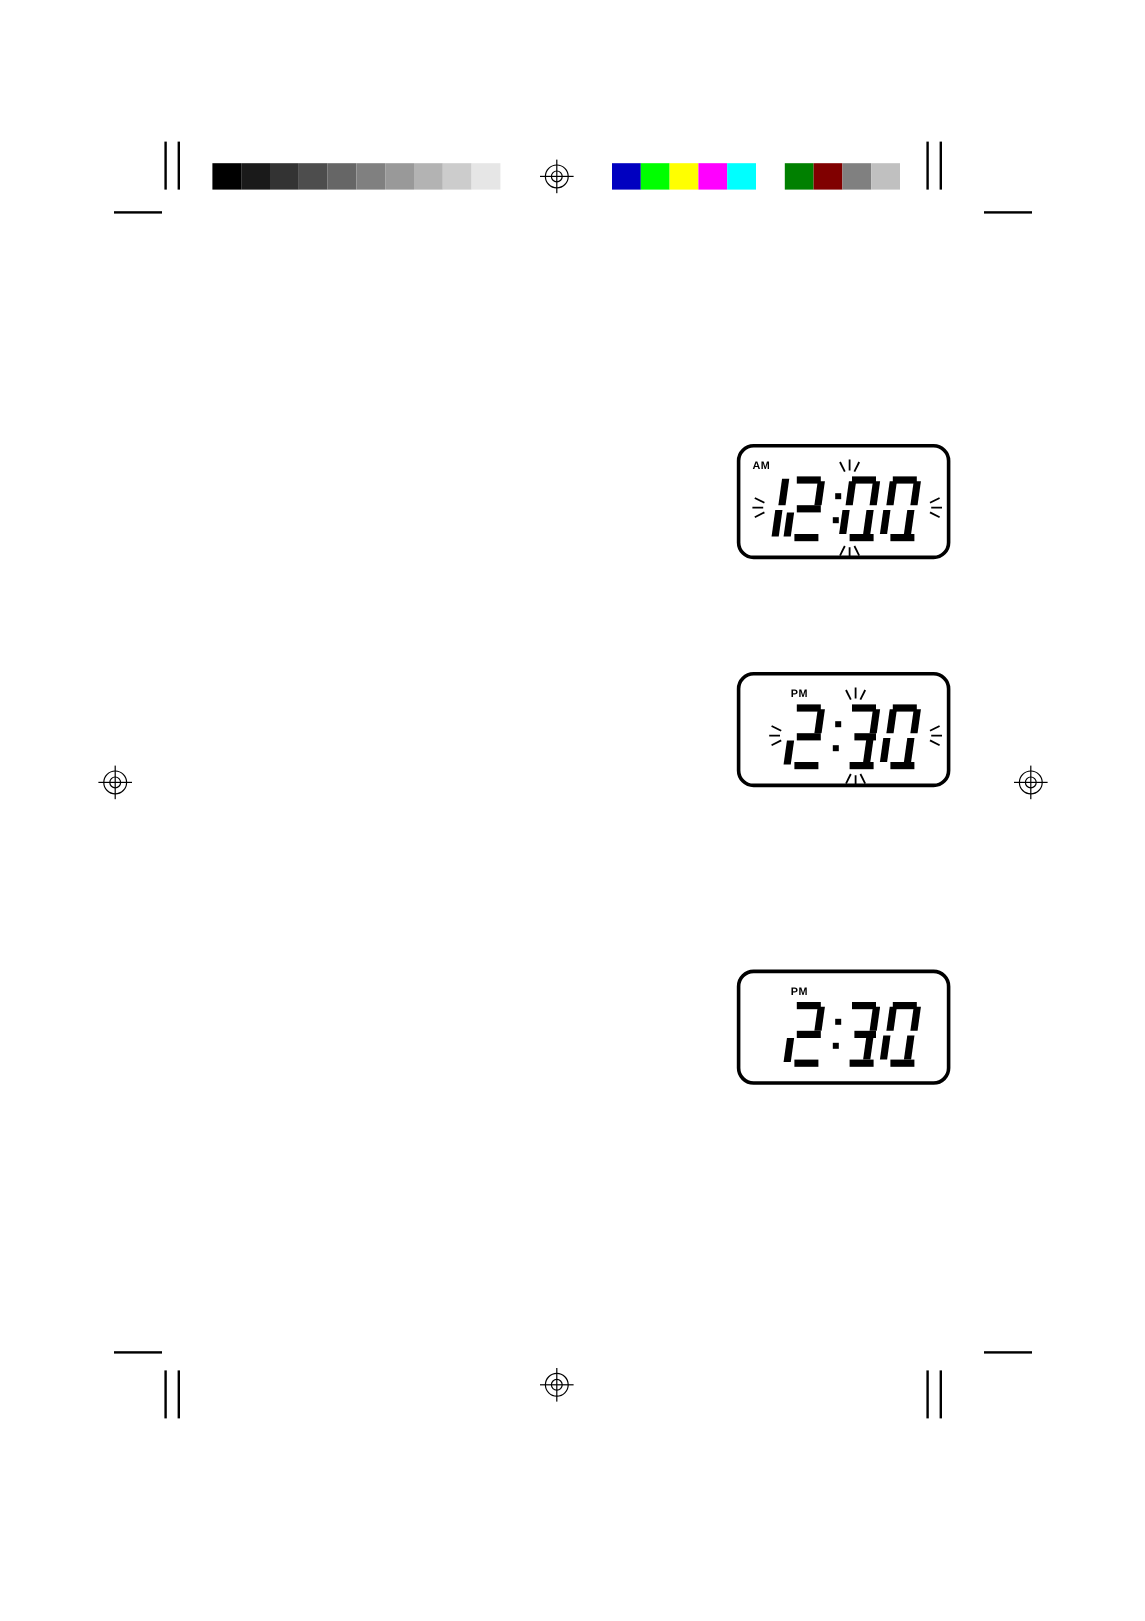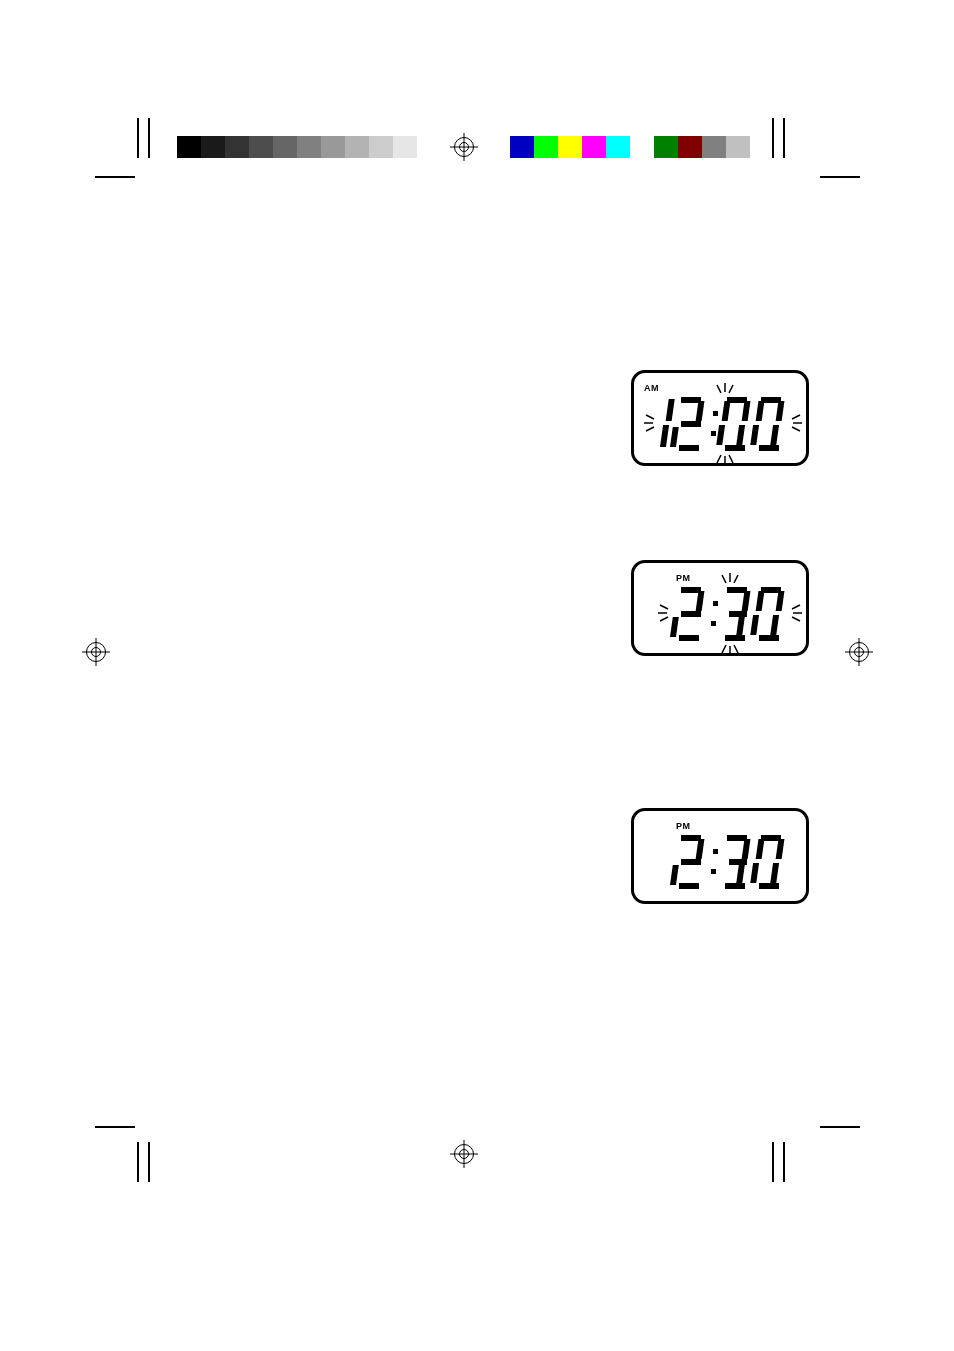--- a/index.html
+++ b/index.html
@@ -23,21 +23,21 @@
   
   .strip { position:absolute; top:136px; height:22px; display:flex; }
   .strip .sw { width:24px; height:22px; }
   .gray-strip { left:177px; width:240px; }
   .color-strip { left:510px; width:240px; }
 
   
   .page { position:absolute; left:145px; top:200px; width:664px; height:940px; }
 
   
-  .lcd { position:absolute; right:0; width:178px; height:96px; border:3px solid #000; border-radius:14px; background:#fff;padding-left:36px; }
+  .lcd { position:absolute; right:17px; width:178px; height:96px; border:3px solid #000; border-radius:14px; background:#fff;padding-left:36px; }
   .lcd .ampm { position:absolute; font-size:9px; font-weight:bold; letter-spacing:0.5px; }
   .lcd .digits { position:absolute; left:0; right:0; bottom:10px; text-align:center; }
   .lcd svg { display:block; margin:0 auto; }
 </style>
 </head>
 <body>
 
 <div class="crop crop-h" style="left:95px; top:176px;"></div>
 <div class="crop crop-v" style="left:137px; top:118px;"></div>
 <div class="crop crop-v" style="left:148px; top:118px;"></div>

